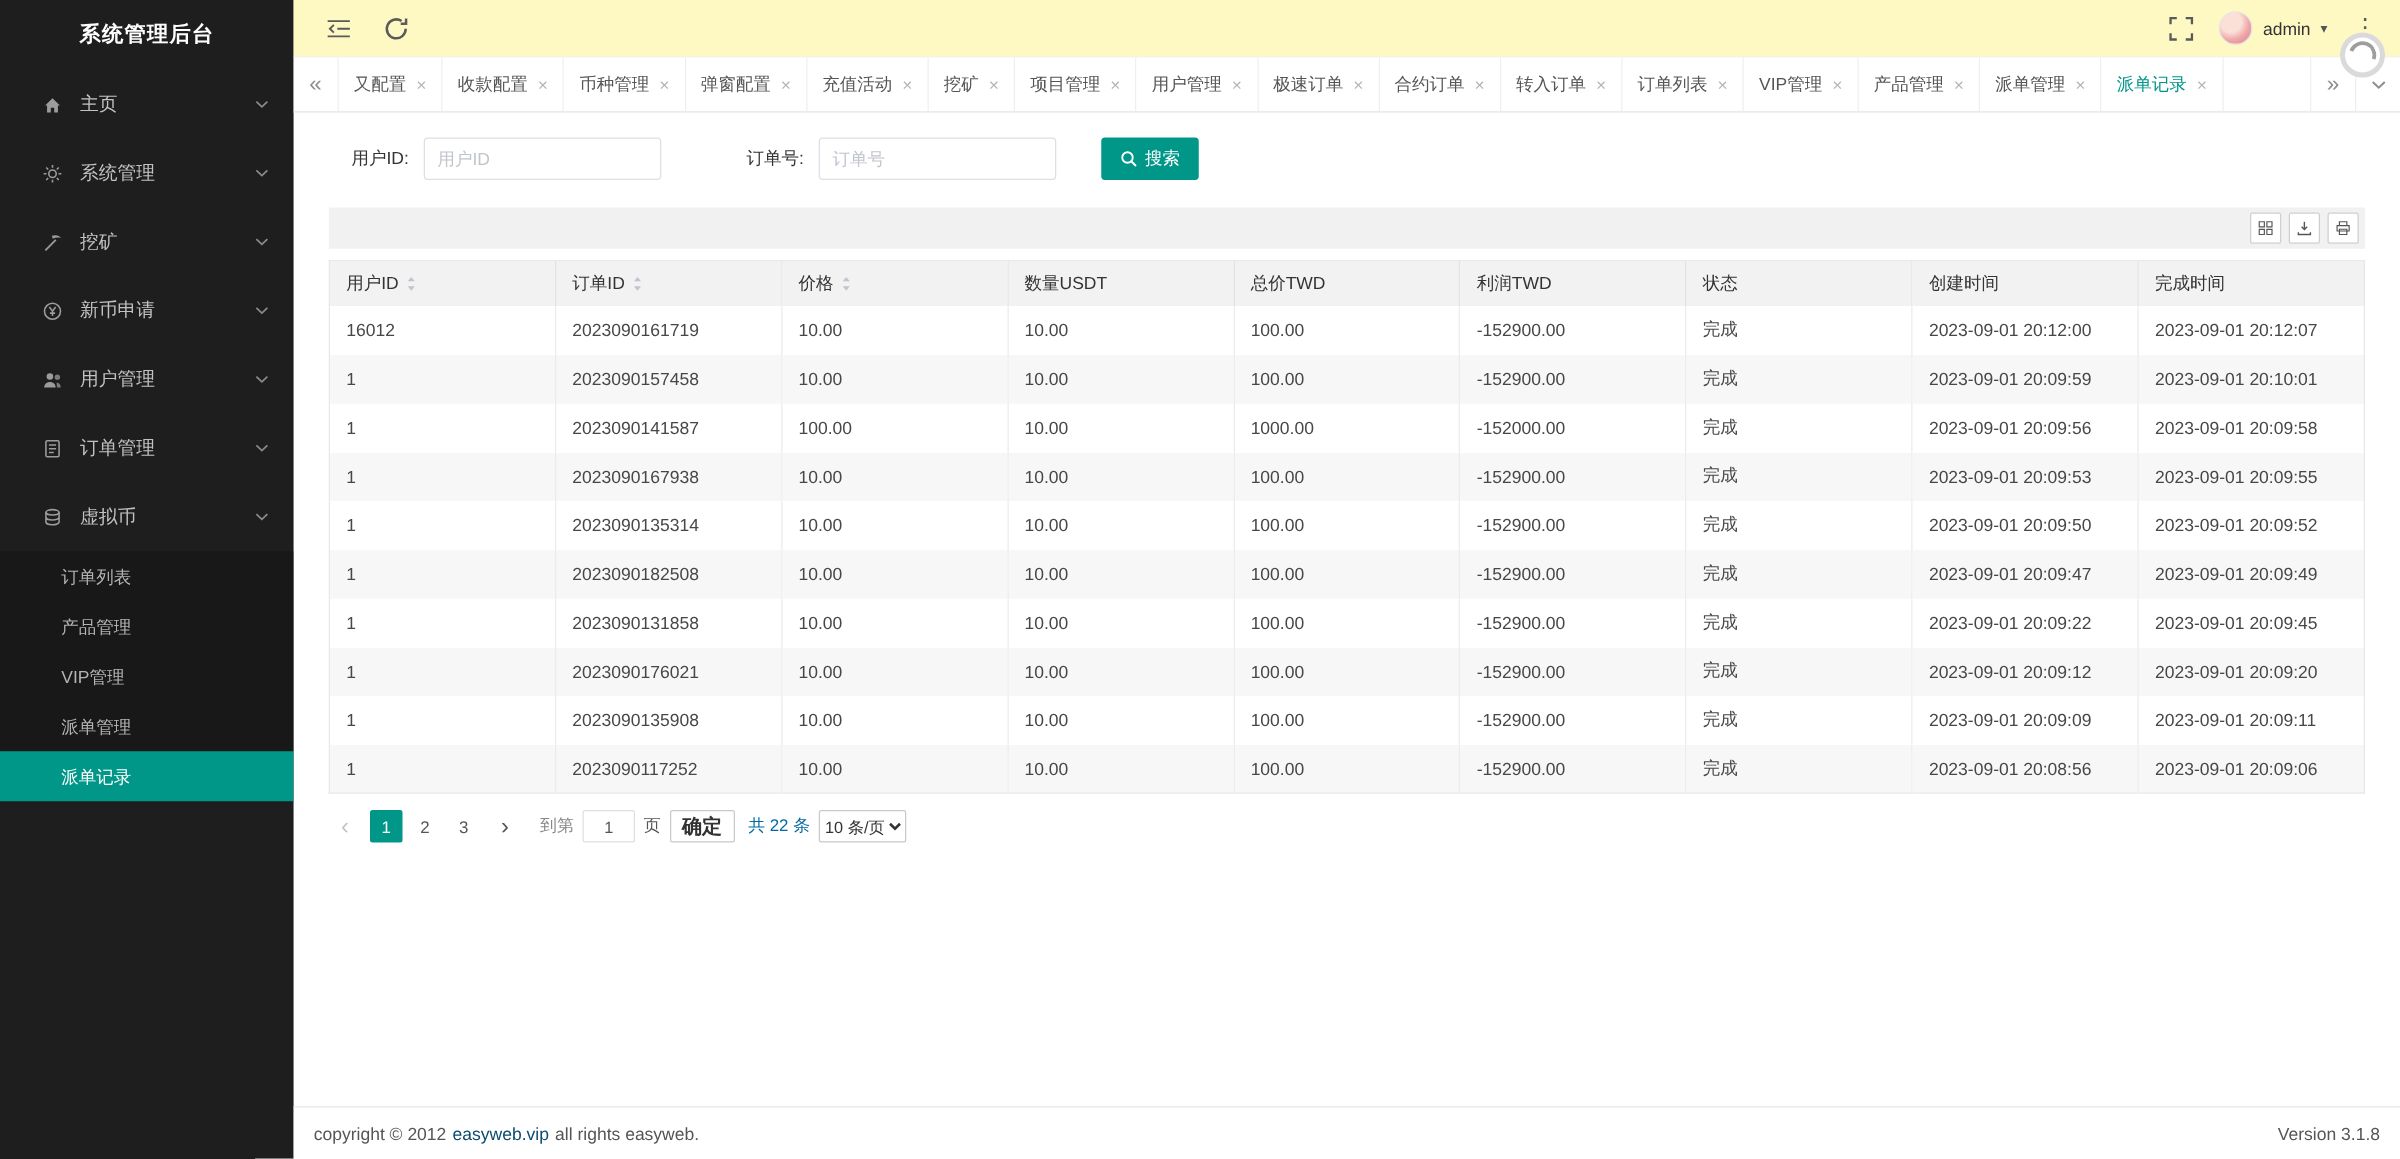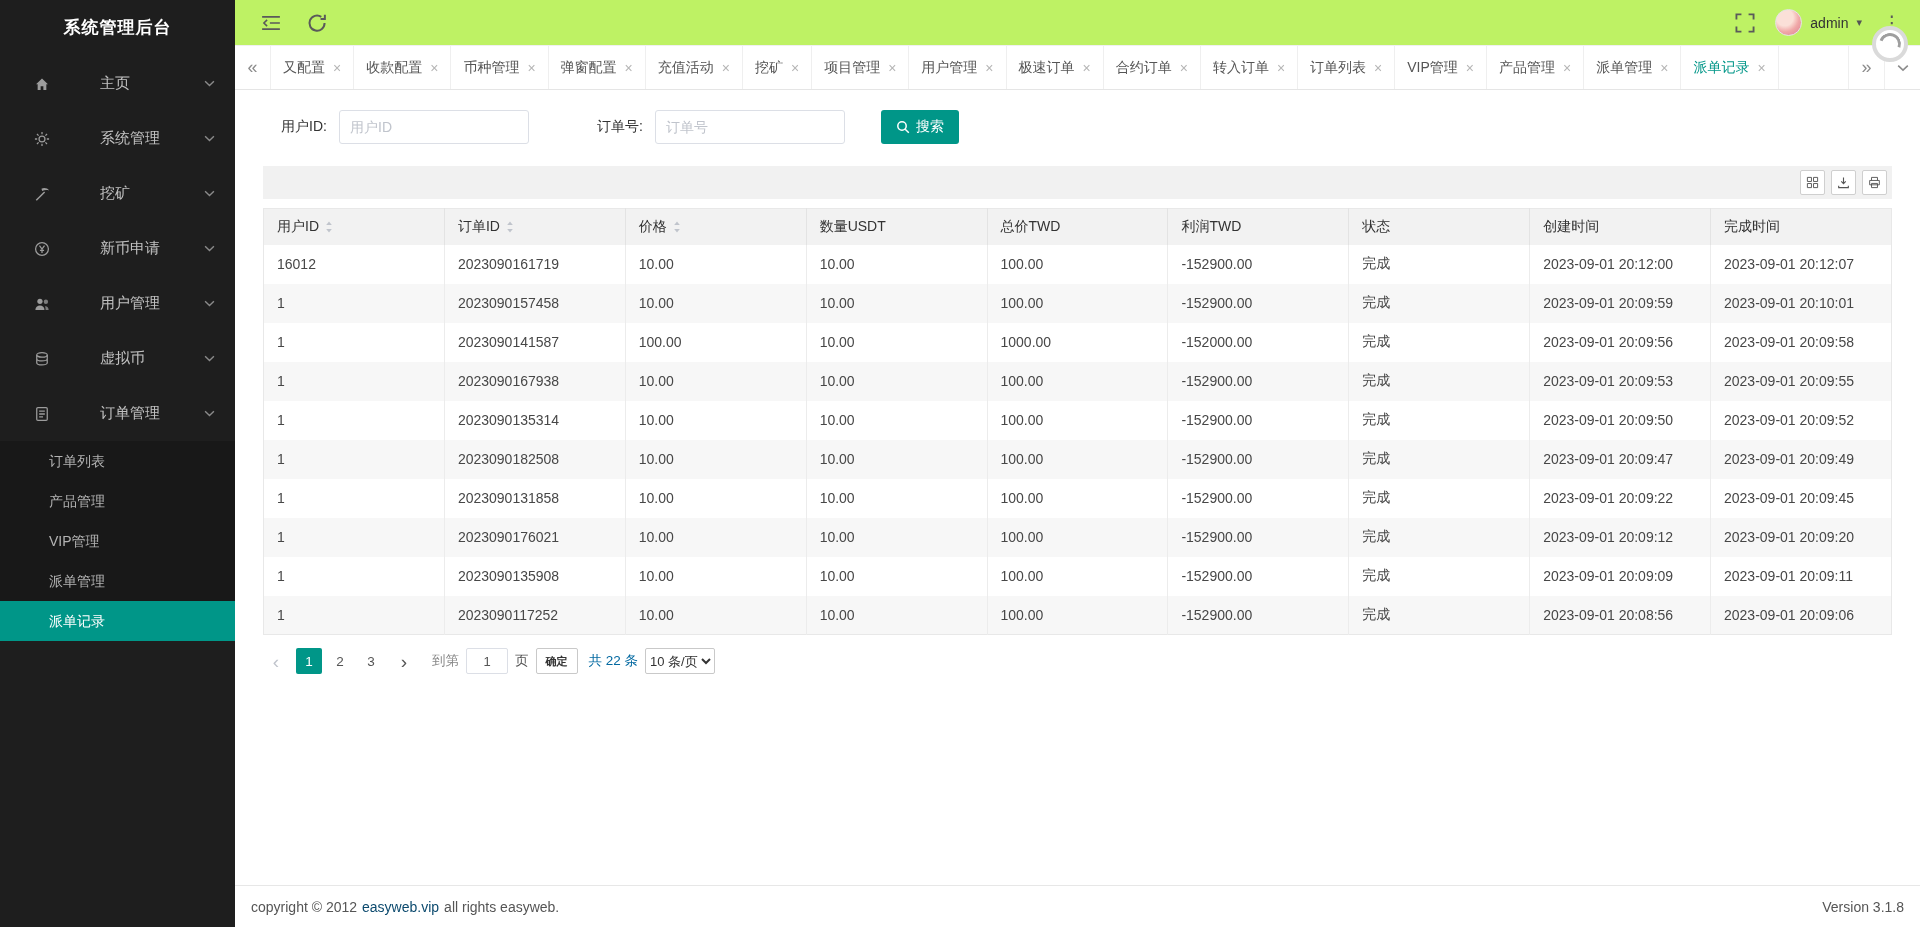--- a/index.html
+++ b/index.html
@@ -8,33 +8,33 @@
     width:1920px; height:927px; overflow:hidden;
     font-family:"Liberation Sans","DejaVu Sans",sans-serif;
     background:#fff; color:#333;
   }
   .app { display:flex; width:100%; height:100%; }
 
   
   .sidebar { width:235px; flex-shrink:0; background:#1e1e1e; color:#bfbfbf; display:flex; flex-direction:column; }
   .sidebar-title { height:56px; line-height:56px; text-align:center; color:#fff; font-size:17px; font-weight:600; letter-spacing:1px; }
   .sidebar-menu { flex:1; overflow:hidden; }
-  .menu-item { height:55px; display:flex; align-items:center; padding:0 20px 0 34px; font-size:15px; color:#c2c2c2; cursor:pointer;gap:36px; }
+  .menu-item { height:55px; display:flex; align-items:center; padding:0 20px 0 34px; font-size:15px; color:#c2c2c2; cursor:pointer; }
   .mi-icon { width:16px; height:16px; margin-right:14px; color:#9c9c9c; display:inline-flex; }
   .mi-label { flex:1; }
   .mi-chev { width:11px; height:7px; color:#8a8a8a; display:inline-flex; }
   .icon svg { width:100%; height:100%; display:block; }
   .submenu { background:#181818; }
   .submenu-item { height:40px; line-height:40px; padding-left:49px; font-size:14px; color:#b3b3b3; cursor:pointer; }
   .submenu-item.active { background:#009688; color:#fff; }
 
   
   .main { position:relative; flex:1; min-width:0; display:flex; flex-direction:column; background:#fff; }
 
-  .topbar { height:46px; flex-shrink:0; display:flex; align-items:center; padding:0 18px 0 26px; border-bottom:1px solid #f0f0f0; background:#bef264; }
+  .topbar { height:46px; flex-shrink:0; display:flex; align-items:center; padding:0 18px 0 26px; border-bottom:1px solid #f0f0f0; background:#fef9c3; }
   .tb-icon { width:20px; height:20px; display:inline-flex; align-items:center; justify-content:center; color:#5a5a5a; cursor:pointer; font-size:19px; line-height:1; }
   .tb-icon + .tb-icon { margin-left:26px; }
   .topbar-right { margin-left:auto; display:flex; align-items:center; gap:20px; }
   .user-menu { display:flex; align-items:center; gap:8px; cursor:pointer; font-size:14px; color:#333; }
   .avatar { width:27px; height:27px; border-radius:50%; background:radial-gradient(circle at 35% 30%, #fbe0d8 0 35%, #f0a7a7 60%, #d97f93 100%); border:1px solid #e5e5e5; }
   .caret { font-size:11px; color:#555; }
 
   .tabbar { height:44px; flex-shrink:0; display:flex; align-items:stretch; background:#fff; border-bottom:1px solid #e5e5e5; }
   .tab-nav { width:36px; flex-shrink:0; display:flex; align-items:center; justify-content:center; color:#8c8c8c; font-size:18px; cursor:pointer; }
   .tab-nav.left { border-right:1px solid #efefef; }
@@ -73,21 +73,21 @@
 
   .pagination { display:flex; align-items:center; gap:7px; margin-top:13px; font-size:13.5px; color:#555; flex-shrink:0; }
   .page-arrow { width:26px; height:26px; display:flex; align-items:center; justify-content:center; font-size:19px; cursor:pointer; line-height:1; }
   .page-arrow.prev { color:#c0c4cc; }
   .page-arrow.next { color:#555; }
   .page-numbers { display:flex; gap:5px; }
   .page-num { min-width:26px; height:26px; border:none; background:transparent; font-size:13.5px; color:#555; cursor:pointer; border-radius:2px; font-family:inherit; }
   .page-num.active { background:#009688; color:#fff; }
   .goto-label { margin-left:8px; color:#888; }
   .goto-input { width:42px; height:26px; border:1px solid #dcdfe6; border-radius:2px; text-align:center; font-size:13px; color:#555; outline:none; font-family:inherit; }
-  .confirm-btn { height:26px; padding:0 9px; border:1px solid #c9c9c9; background:#fff; border-radius:2px; font-size:11px; color:#333; cursor:pointer; font-family:inherit; font-weight:600; }
+  .confirm-btn { height:26px; padding:0 9px; border:1px solid #c9c9c9; background:#fff; border-radius:2px; font-size:16px; color:#333; cursor:pointer; font-family:inherit; font-weight:600; }
   .total-text { margin-left:4px; color:#0369a1; }
   .page-size-select { height:26px; border:1px solid #c9c9c9; border-radius:2px; background:#fff; color:#333; font-size:13px; font-family:inherit; outline:none; }
 
   .footer { margin-top:auto; height:42px; flex-shrink:0; border-top:1px solid #e7e7e7; display:flex; align-items:center; padding:0 16px; font-size:14px; color:#555; background:#fff; }
   .footer-link { color:#0c4a6e; text-decoration:none; margin:2px 5px; cursor:pointer; }
   .footer-version { margin-left:auto; color:#555; }
 </style>
 </head>
 <body>
 
@@ -163,39 +163,39 @@
           <span class="mi-label">用户管理</span>
           <span class="icon mi-chev">
             <svg viewBox="0 0 10 6" fill="none" stroke="currentColor" stroke-width="1.3">
               <path d="M1 1l4 3.8L9 1"></path>
             </svg>
           </span>
         </div>
         <div class="menu-item">
           <span class="icon mi-icon">
             <svg viewBox="0 0 14 14" fill="none" stroke="currentColor" stroke-width="1.1">
+              <rect x="2.4" y="1.4" width="9.2" height="11.2" rx="1"></rect>
+              <path d="M4.5 4.4h5M4.5 7h5M4.5 9.6h3.4"></path>
+            </svg>
+          </span>
+          <span class="mi-label">订单管理</span>
+          <span class="icon mi-chev">
+            <svg viewBox="0 0 10 6" fill="none" stroke="currentColor" stroke-width="1.3">
+              <path d="M1 1l4 3.8L9 1"></path>
+            </svg>
+          </span>
+        </div>
+        <div class="menu-item">
+          <span class="icon mi-icon">
+            <svg viewBox="0 0 14 14" fill="none" stroke="currentColor" stroke-width="1.1">
               <ellipse cx="7" cy="3.4" rx="4.6" ry="1.9"></ellipse>
               <path d="M2.4 3.4v3.4c0 1 2 1.9 4.6 1.9s4.6-.9 4.6-1.9V3.4M2.4 6.8v3.4c0 1 2 1.9 4.6 1.9s4.6-.9 4.6-1.9V6.8"></path>
             </svg>
           </span>
           <span class="mi-label">虚拟币</span>
-          <span class="icon mi-chev">
-            <svg viewBox="0 0 10 6" fill="none" stroke="currentColor" stroke-width="1.3">
-              <path d="M1 1l4 3.8L9 1"></path>
-            </svg>
-          </span>
-        </div>
-        <div class="menu-item">
-          <span class="icon mi-icon">
-            <svg viewBox="0 0 14 14" fill="none" stroke="currentColor" stroke-width="1.1">
-              <rect x="2.4" y="1.4" width="9.2" height="11.2" rx="1"></rect>
-              <path d="M4.5 4.4h5M4.5 7h5M4.5 9.6h3.4"></path>
-            </svg>
-          </span>
-          <span class="mi-label">订单管理</span>
           <span class="icon mi-chev">
             <svg viewBox="0 0 10 6" fill="none" stroke="currentColor" stroke-width="1.3">
               <path d="M1 1l4 3.8L9 1"></path>
             </svg>
           </span>
         </div>
         <div class="submenu">
           <div class="submenu-item">订单列表</div>
           <div class="submenu-item">产品管理</div>
           <div class="submenu-item">VIP管理</div>

